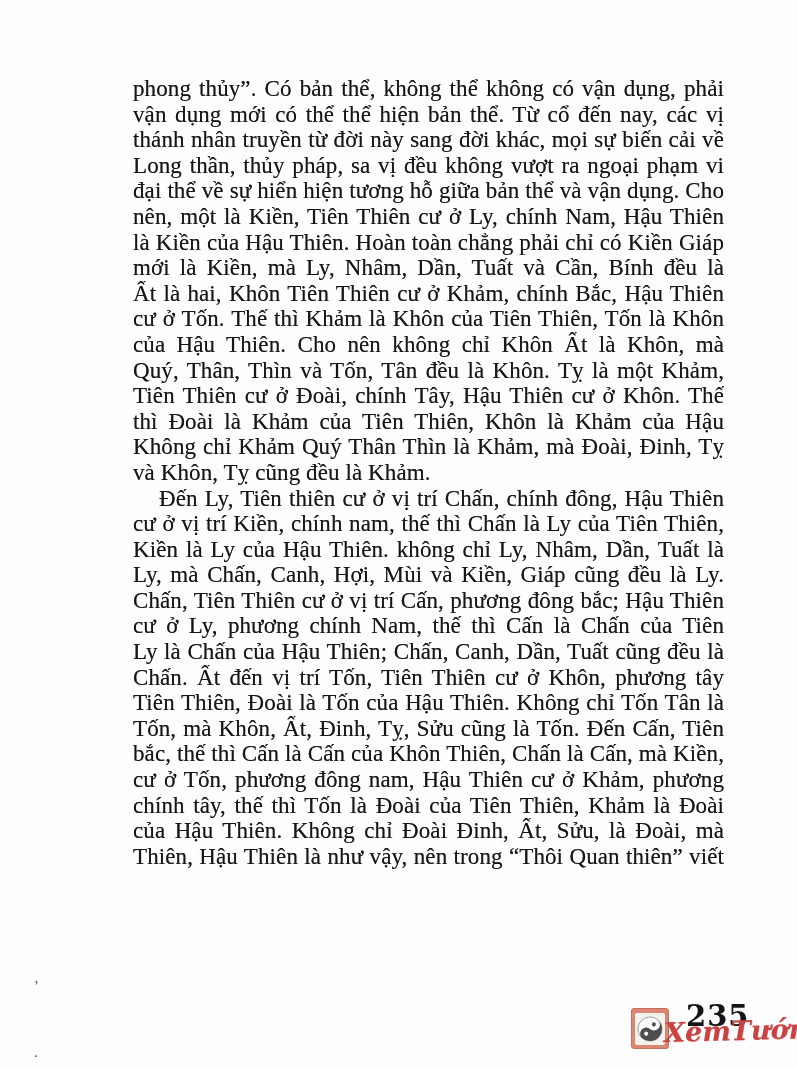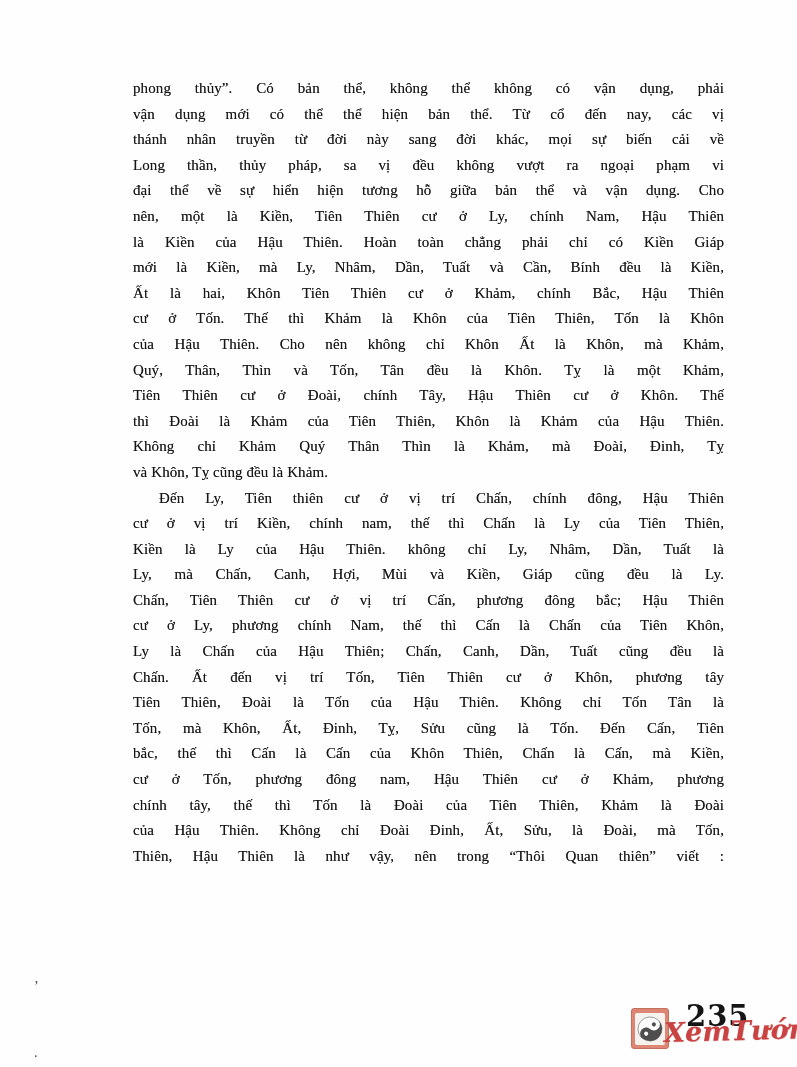--- a/index.html
+++ b/index.html
@@ -13,21 +13,21 @@
     color: #161616;
   }
   .text-block {
     position: absolute;
     left: 133px; top: 76px;
     width: 591px;
   }
   .para { margin: 0; padding: 0; }
   .line {
     display: block;
-    font-size: 15px;
+    font-size: 23px;
     line-height: 25.6px;
     height: 25.6px;
     text-align: justify;
     text-align-last: justify;
     letter-spacing: 0.1px;
     text-shadow: 0 0 0.6px rgba(10,10,10,0.55);
     white-space: nowrap; 
   }
   .para .line { white-space: normal; overflow: hidden; }
   .para.short-last .line:last-child { text-align-last: left; }

